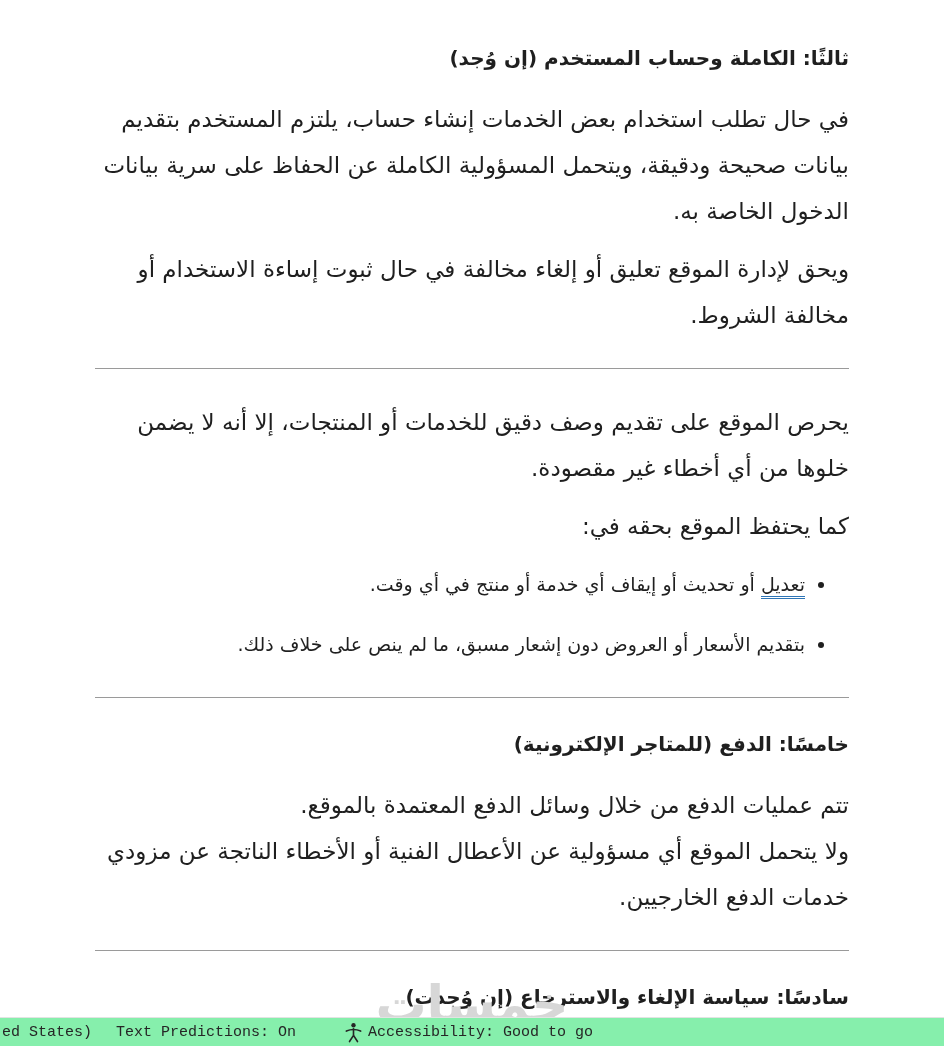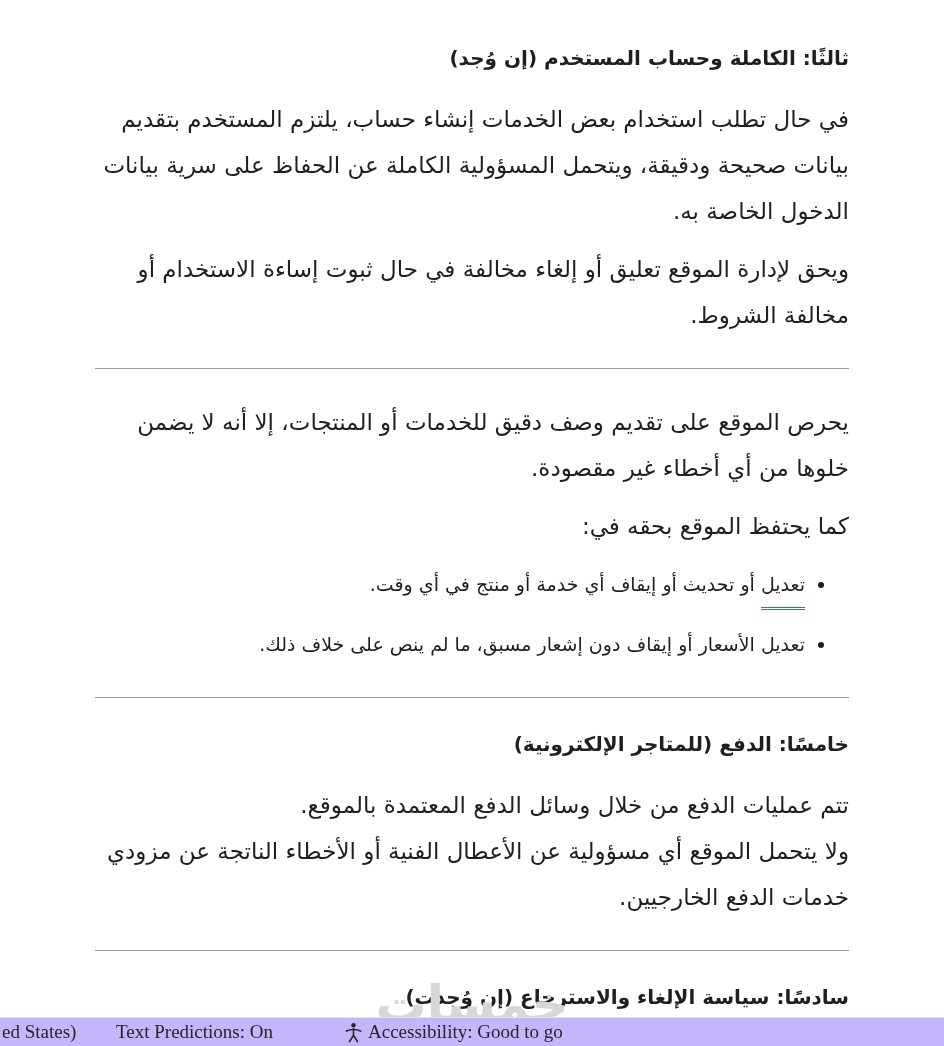--- a/index.html
+++ b/index.html
@@ -51,21 +51,21 @@
     padding: 0 44px 0 0;
   }
   .doc li {
     font-size: 19px;
     line-height: 46px;
     margin-bottom: 14px;
   }
   .doc li:last-child { margin-bottom: 0; }
   .marked {
     border-bottom: 3px double #2E75B6;
-    padding-bottom: 12px;
+    padding-bottom: 1px;
   }
 
   
   .watermark {
     position: absolute;
     bottom: 12px;
     left: 50%;
     transform: translateX(-50%);
     font-size: 51px;
     font-weight: bold;
@@ -76,25 +76,25 @@
     white-space: nowrap;
   }
 
   
   .statusbar {
     position: absolute;
     left: 0;
     right: 0;
     bottom: 0;
     height: 28px;
-    background: #c4b5fd;
+    background: #86efac;
     border-top: 1px solid #e3e3e3;
     z-index: 2;
-    font-family: Liberation Serif, serif;
-    font-size: 19px;
+    font-family: Liberation Mono, monospace;
+    font-size: 15px;
     color: #262626;
     direction: ltr;
   }
   .statusbar .sb-item {
     position: absolute;
     top: 0;
     height: 28px;
     display: flex;
     align-items: center;
     white-space: nowrap;
@@ -120,21 +120,21 @@
   <h2>ثالثًا: الكاملة وحساب المستخدم (إن وُجد)</h2>
   <p>في حال تطلب استخدام بعض الخدمات إنشاء حساب، يلتزم المستخدم بتقديم بيانات صحيحة ودقيقة، ويتحمل المسؤولية الكاملة عن الحفاظ على سرية بيانات الدخول الخاصة به.</p>
   <p>ويحق لإدارة الموقع تعليق أو إلغاء مخالفة في حال ثبوت إساءة الاستخدام أو مخالفة الشروط.</p>
 
   <hr>
 
   <p>يحرص الموقع على تقديم وصف دقيق للخدمات أو المنتجات، إلا أنه لا يضمن خلوها من أي أخطاء غير مقصودة.</p>
   <p>كما يحتفظ الموقع بحقه في:</p>
   <ul>
     <li><span class="marked">تعديل</span><span> أو تحديث أو إيقاف أي خدمة أو منتج في أي وقت.</span></li>
-    <li>تعديل الأسعار أو إيقاف دون إشعار مسبق، ما لم ينص على خلاف ذلك.</li>
+    <li>بتقديم الأسعار أو العروض دون إشعار مسبق، ما لم ينص على خلاف ذلك.</li>
   </ul>
 
   <hr>
 
   <h2>خامسًا: الدفع (للمتاجر الإلكترونية)</h2>
   <p class="tight">تتم عمليات الدفع من خلال وسائل الدفع المعتمدة بالموقع.</p>
   <p>ولا يتحمل الموقع أي مسؤولية عن الأعطال الفنية أو الأخطاء الناتجة عن مزودي خدمات الدفع الخارجيين.</p>
 
   <hr>
 

